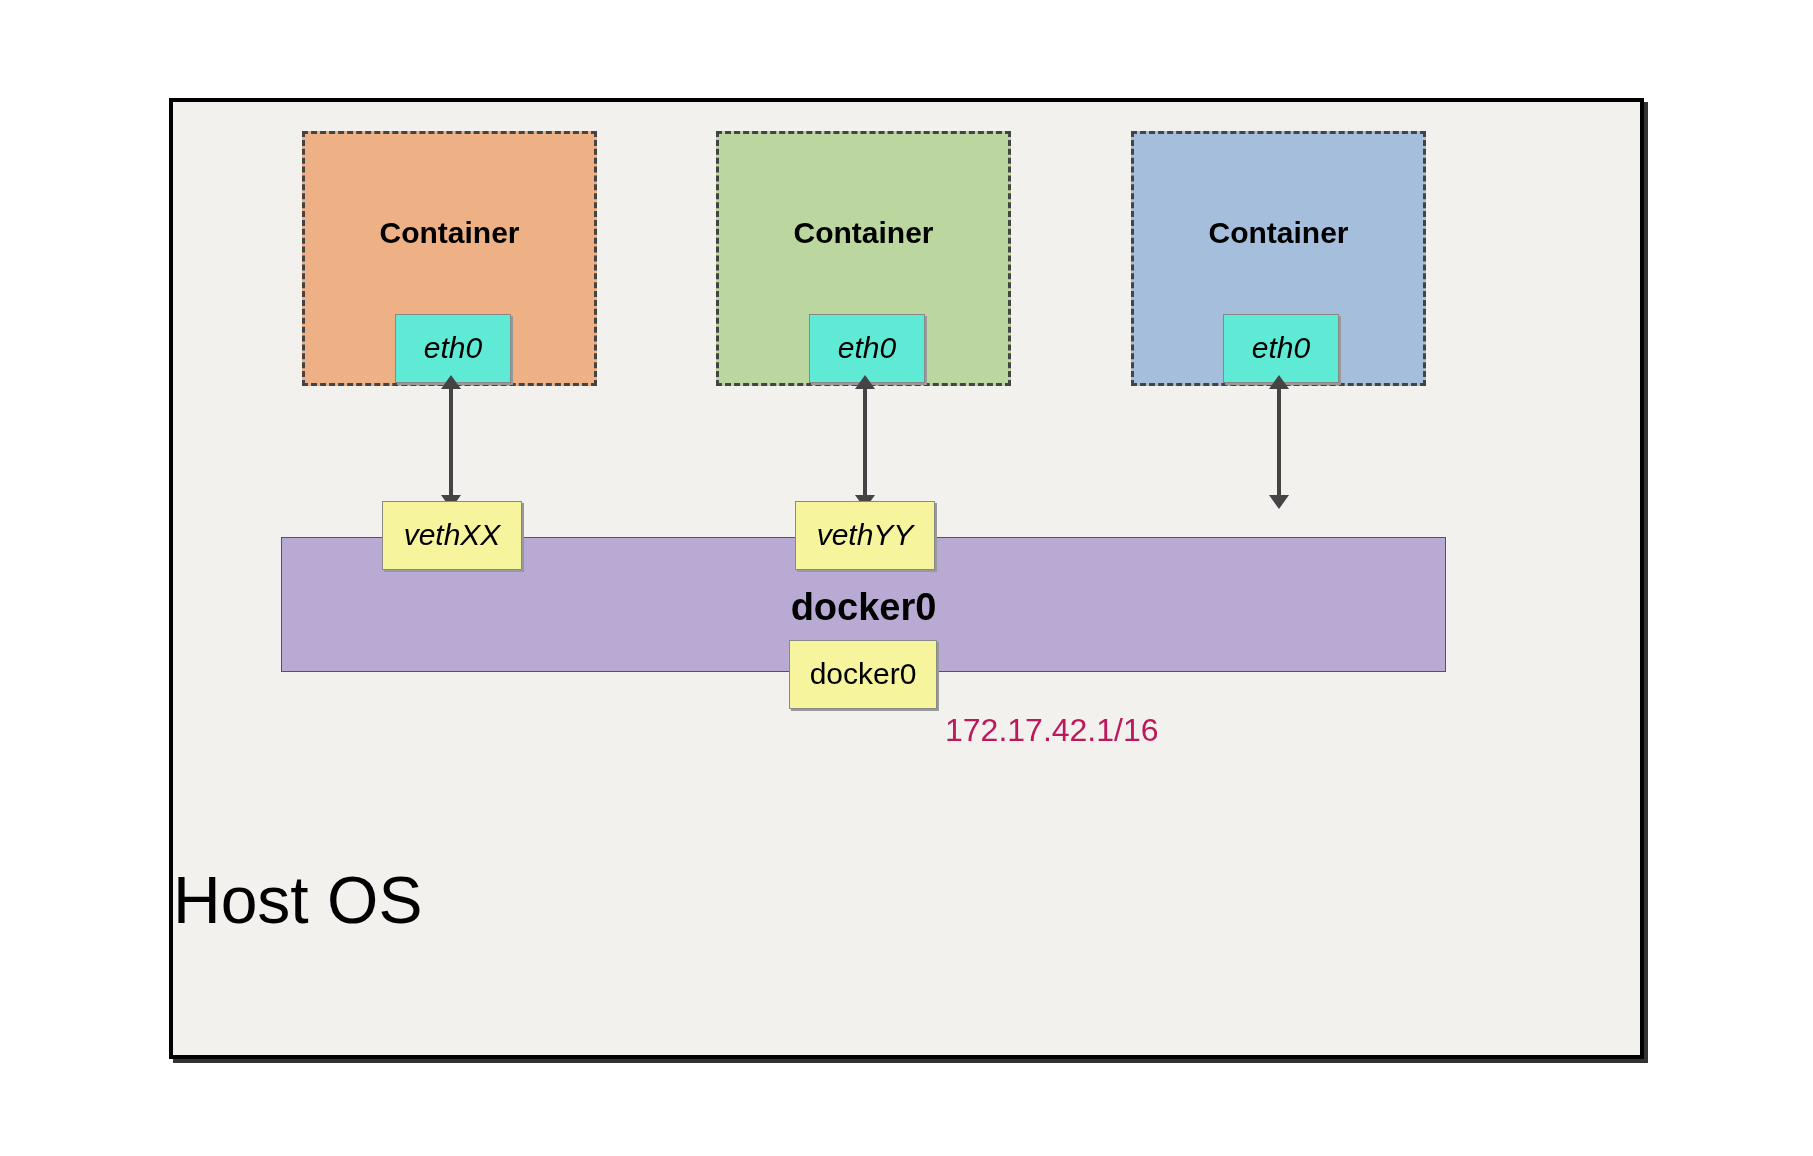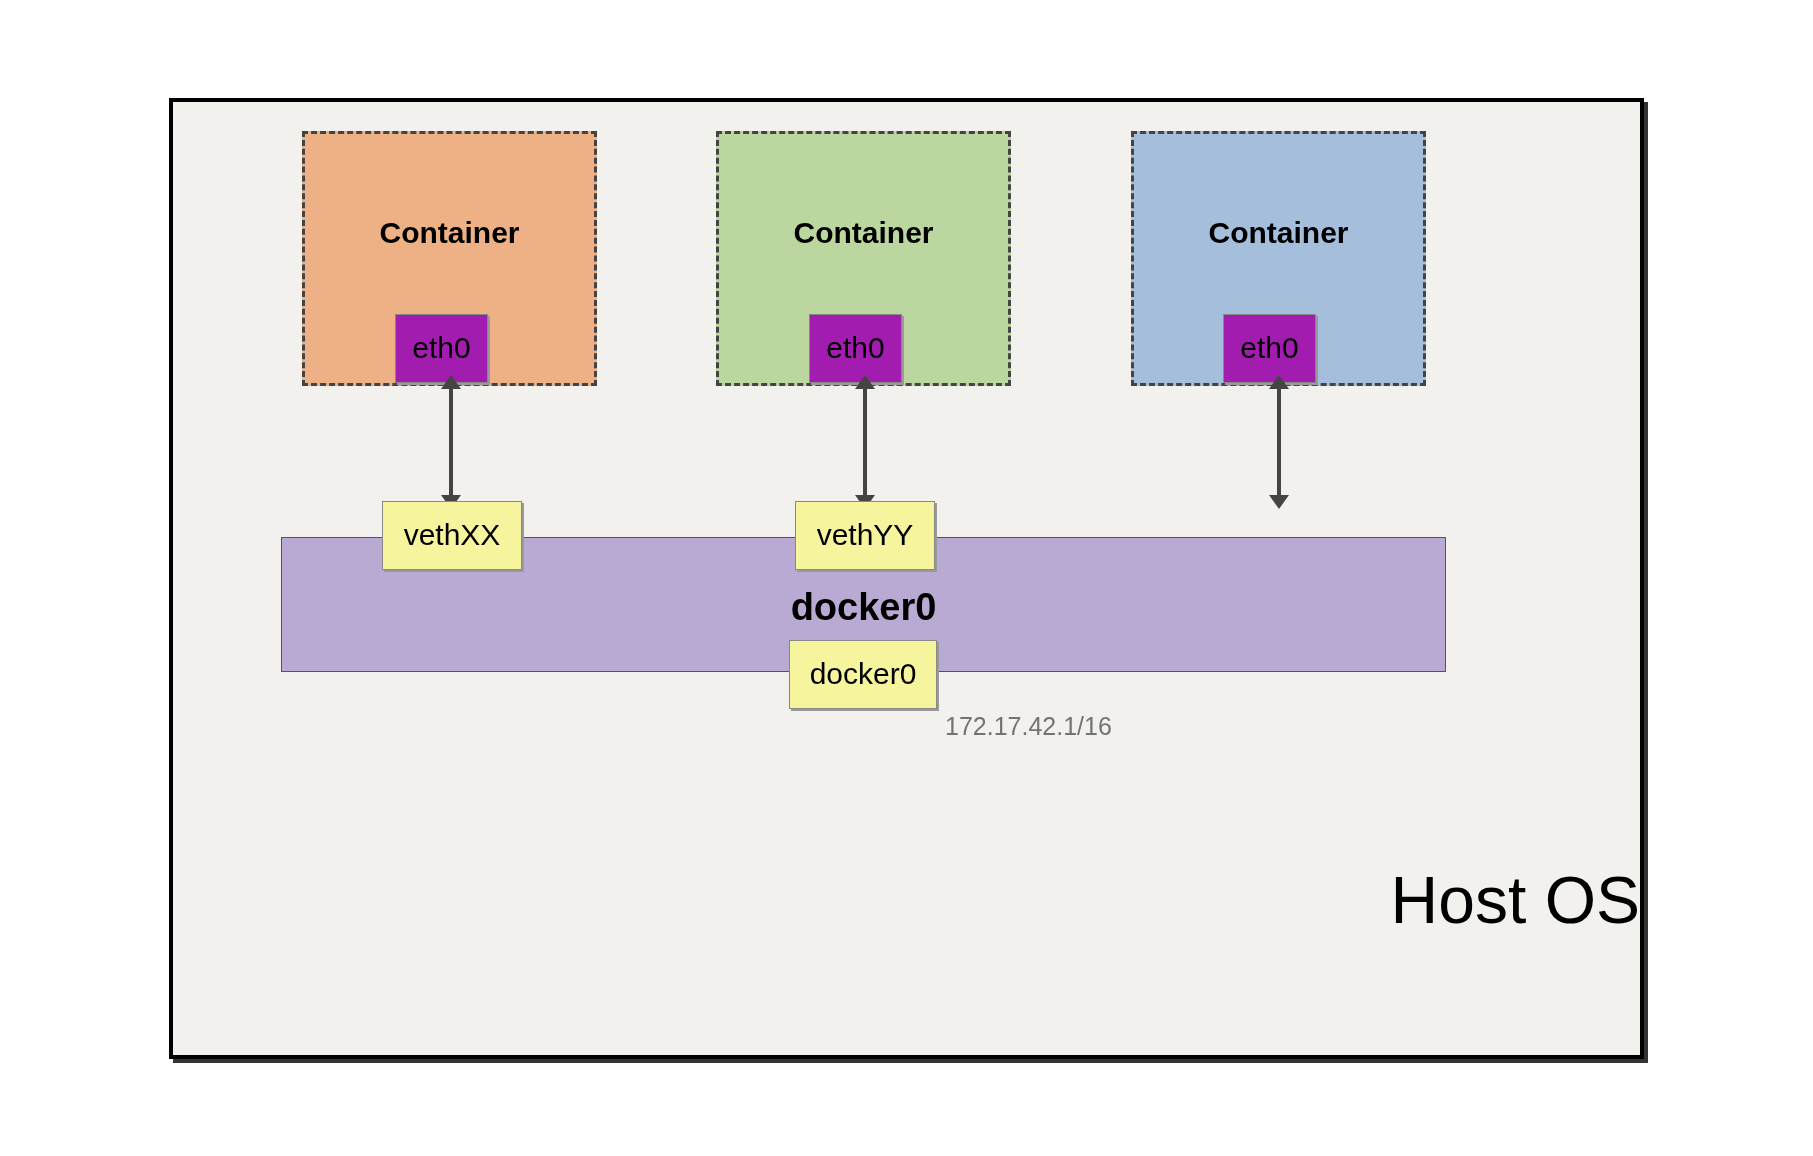--- a/index.html
+++ b/index.html
@@ -32,45 +32,47 @@
   .container-box.c3 { left: 958px; background: #a5bedc; }
   .container-title {
     text-align: center;
     font-size: 30px;
     font-weight: bold;
     margin-top: 82px;
     color: #000;
   }
   .eth-box {
     position: absolute;
-    width: 93px;
+    width: 116px;
     height: 69px;
-    background: #a21caf;
+    background: #5eead4;
     border: 1.5px solid #888;
     font-size: 30px;
     display: flex;
     align-items: center;
     justify-content: center;
     box-shadow: 2px 2px 0 0 #999;
+    font-style: italic;
   }
   .eth-box.e1 { left: 222px; top: 212px; }
   .eth-box.e2 { left: 636px; top: 212px; }
   .eth-box.e3 { left: 1050px; top: 212px; }
   .veth-box {
     position: absolute;
     width: 140px;
     height: 69px;
     background: #f6f49d;
     border: 1.5px solid #888;
     font-size: 30px;
     display: flex;
     align-items: center;
     justify-content: center;
     box-shadow: 2px 2px 0 0 #999;
     top: 399px;
+    font-style: italic;
   }
   .veth-box.v1 { left: 209px; }
   .veth-box.v2 { left: 622px; }
   .veth-box.v3 { left: 1036px; }
   .docker-bridge {
     position: absolute;
     left: 108px;
     top: 435px;
     width: 1165px;
     height: 135px;
@@ -94,32 +96,31 @@
     align-items: center;
     justify-content: center;
     box-shadow: 2px 2px 0 0 #999;
     left: 616px;
     top: 538px;
   }
   .ip-label {
     position: absolute;
     left: 772px;
     top: 610px;
-    font-size: 25px;
-    color: #737373;
+    font-size: 32px;
+    color: #be185d;
   }
   .host-os-label {
     position: absolute;
     left: 0;
     right: 0;
     top: 760px;
-    text-align: right;
+    text-align: left;
     font-size: 66px;
     color: #000;
-    padding-left: 46px;
   }
   .arrow {
     position: absolute;
     width: 4px;
     background: #444;
     top: 285px;
     height: 110px;
   }
   .arrow.a1 { left: 276px; }
   .arrow.a2 { left: 690px; }

